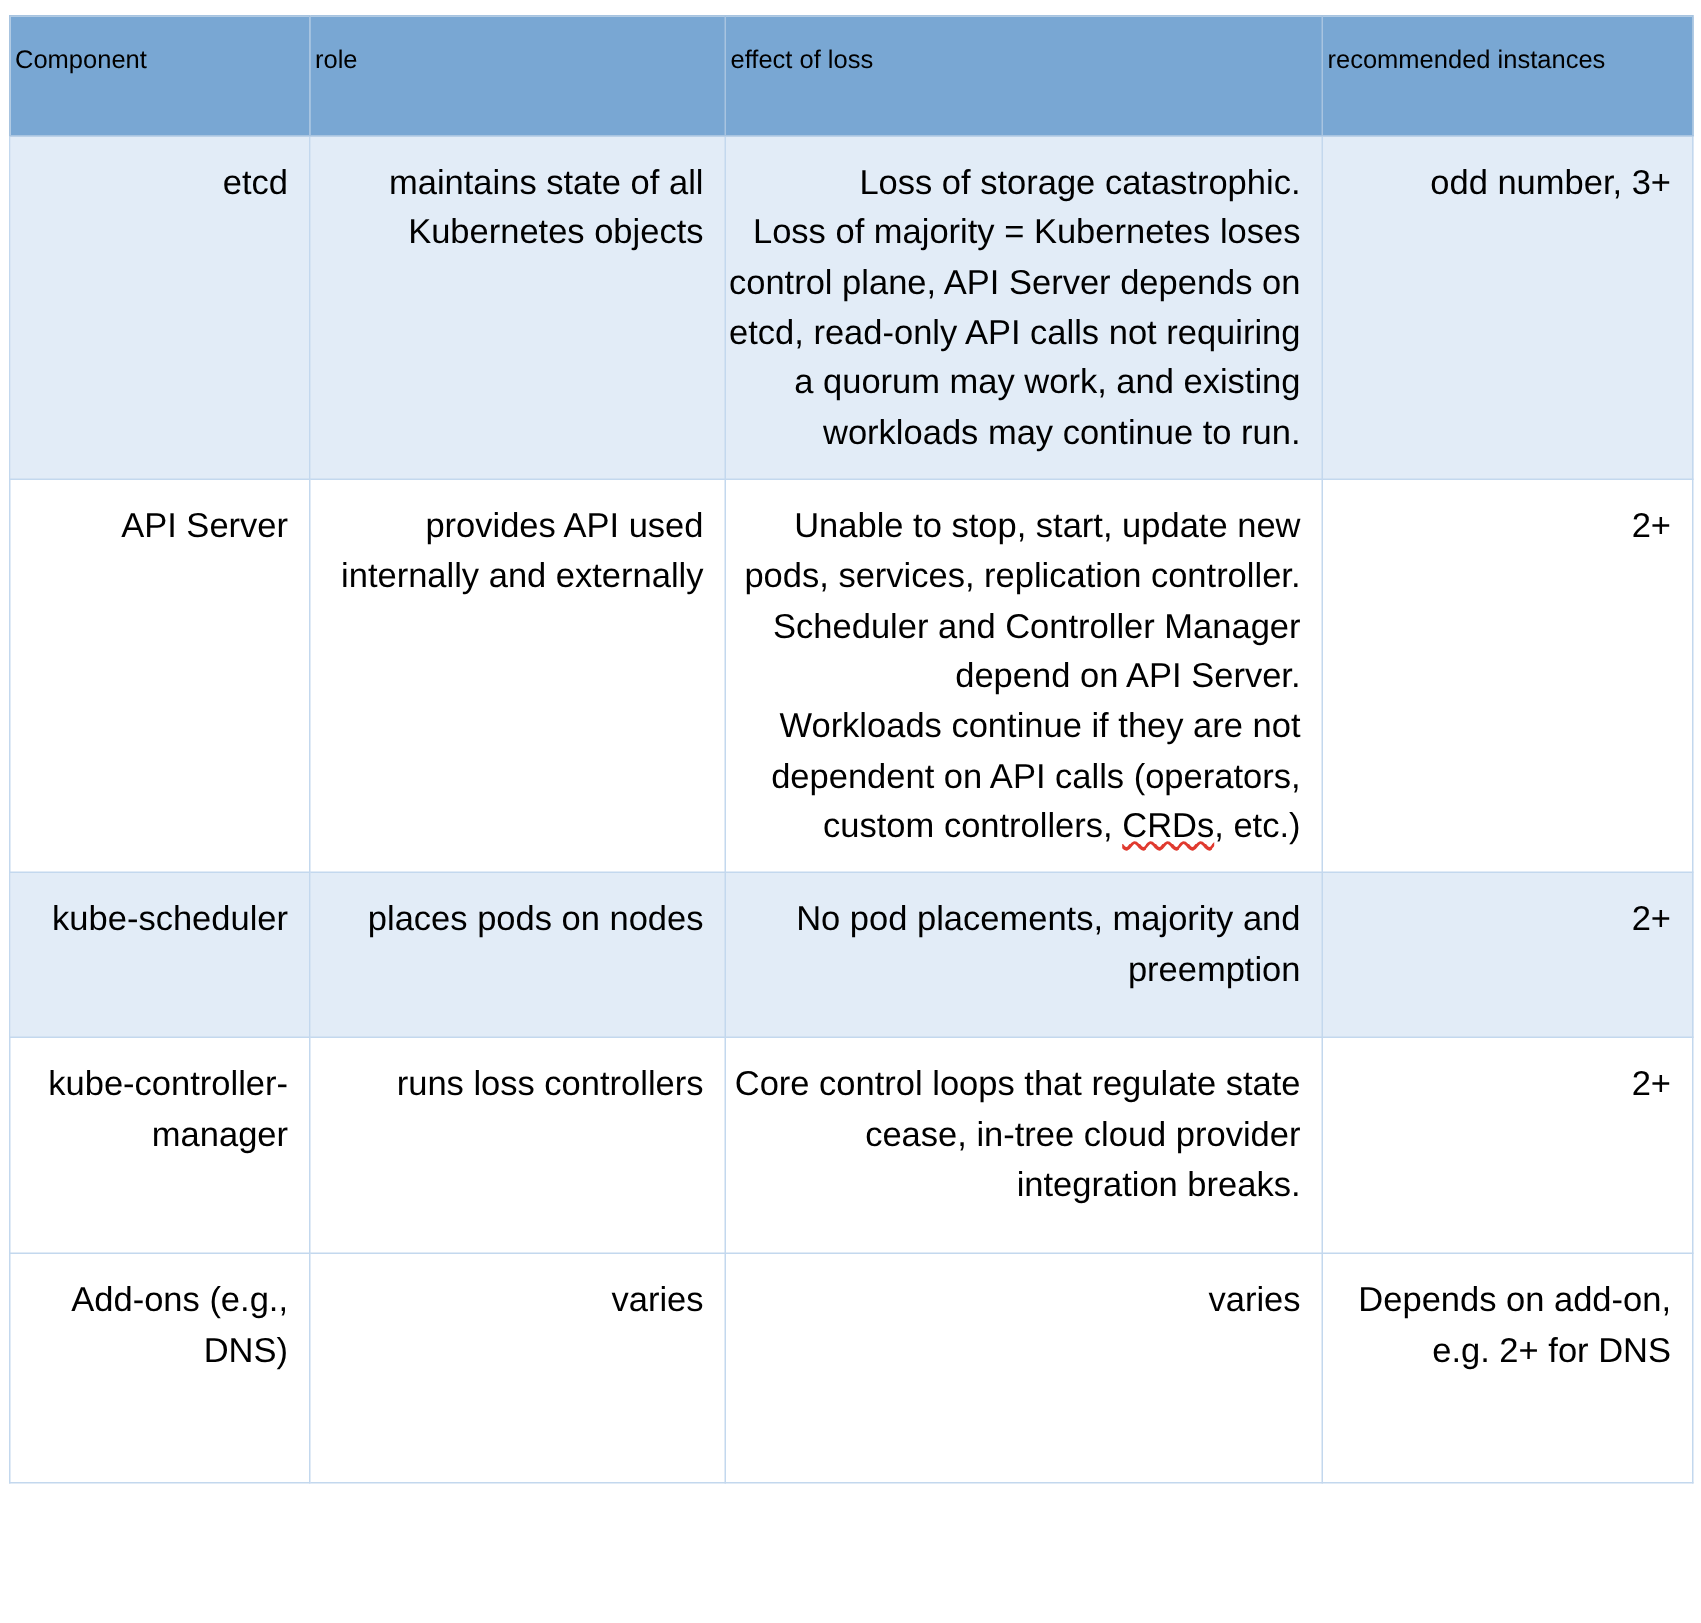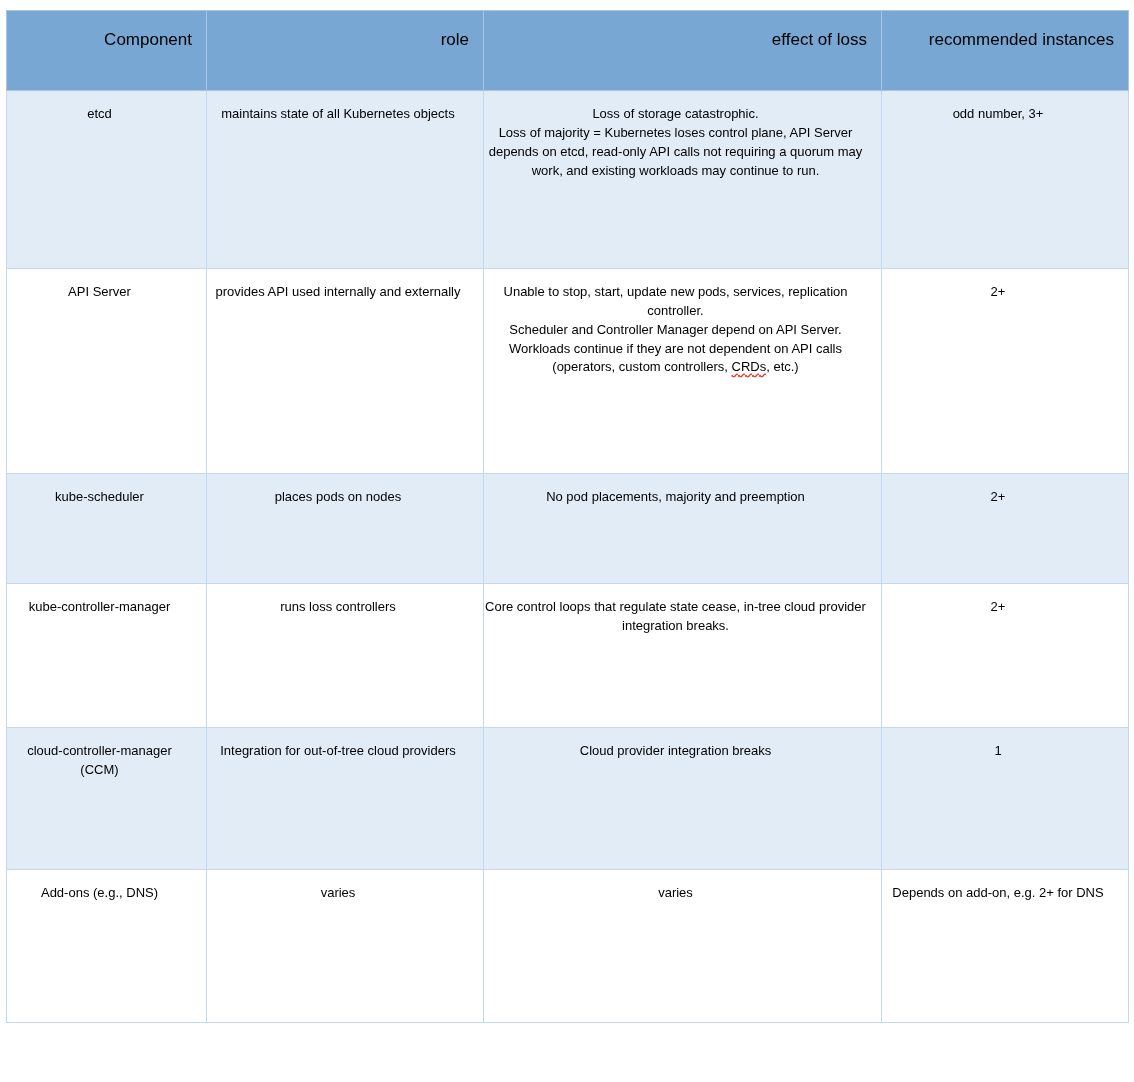--- a/index.html
+++ b/index.html
@@ -29,31 +29,31 @@
   table.k8s-table col.c1 { width: 277px; }
   table.k8s-table col.c2 { width: 398px; }
   table.k8s-table col.c3 { width: 247px; }
 
   thead th {
     background: #79a7d3;
     color: #000000;
     font-weight: normal;
     font-size: 17px;
     line-height: 1.35;
-    text-align: right;
+    text-align: left;
     vertical-align: top;
-    padding: 18px 14px 16px 24px;
+    padding: 18px 14px 16px 3px;
     border: 1px solid #a8c4e0;
     height: 80px;
     box-sizing: border-box;
   }
   tbody td {
-    font-size: 13px;
+    font-size: 23px;
     line-height: 1.45;
-    text-align: center;
+    text-align: right;
     vertical-align: top;
     padding: 14px 14px 14px 0;
     border: 1px solid #c3d8ee;
     box-sizing: border-box;
   }
   tbody tr.alt td {
     background: #e2ecf7;
   }
   tbody tr.plain td {
     background: #ffffff;
@@ -117,28 +117,20 @@
 
       <tr class="plain" style="height:144px;margin-top:20px;">
         <td>kube-controller-manager</td>
         <td>runs loss controllers</td>
         <td>
           <span class="cell-line">Core control loops that regulate state cease, in-tree cloud provider integration breaks.</span>
         </td>
         <td>2+</td>
       </tr>
 
-      <tr class="alt" style="height:142px;">
-        <td>cloud-controller-manager (CCM)</td>
-        <td>Integration for out-of-tree cloud providers</td>
-        <td>
-          <span class="cell-line">Cloud provider integration breaks</span>
-        </td>
-        <td>1</td>
-      </tr>
 
       <tr class="plain" style="height:153px;">
         <td>Add-ons (e.g., DNS)</td>
         <td>varies</td>
         <td>
           <span class="cell-line">varies</span>
         </td>
         <td>Depends on add-on, e.g. 2+ for DNS</td>
       </tr>
 

